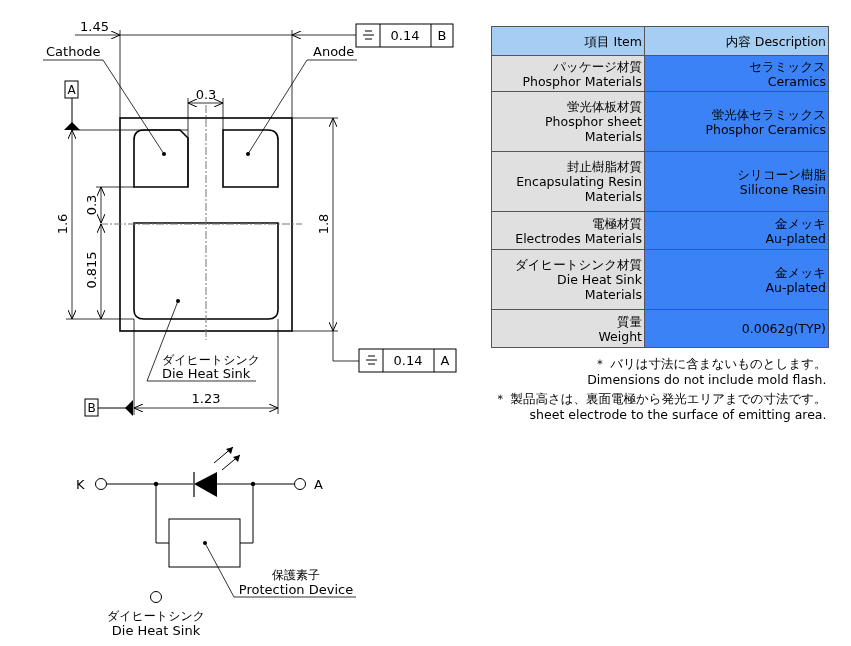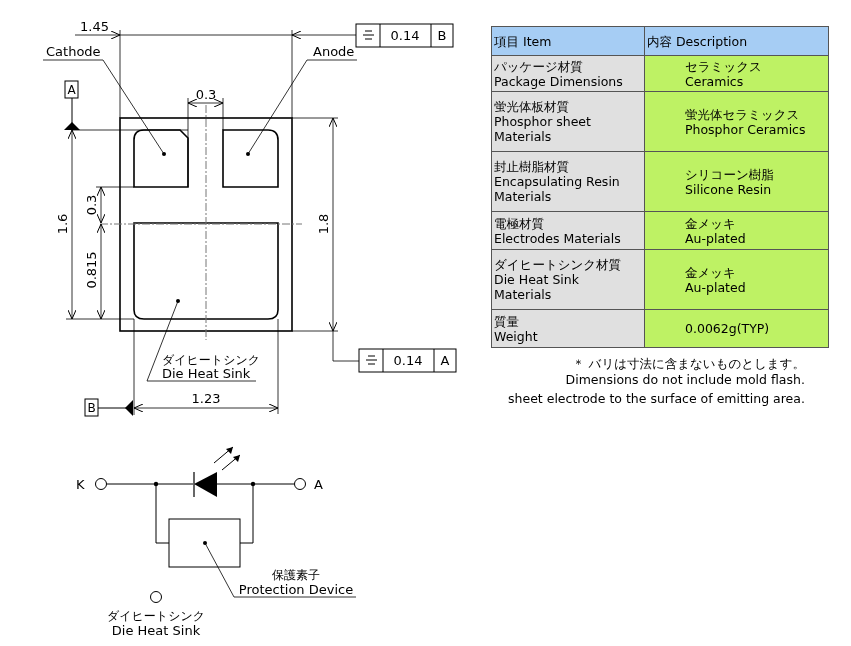--- a/index.html
+++ b/index.html
@@ -2,25 +2,25 @@
 <html><head>
 <meta charset="utf-8">
 <style>
   html, body { margin:0; padding:0; background:#ffffff; }
   body { width:851px; height:646px; position:relative; overflow:hidden;
          font-family:"DejaVu Sans", sans-serif; color:#000; }
   #drawing { position:absolute; left:0; top:0; }
   svg text { font-family:"DejaVu Sans", sans-serif; fill:#000; }
   .spec-table { position:absolute; left:491px; top:26px; width:338px;
                 border-collapse:collapse; font-size:12.5px; line-height:15px; }
-  .spec-table th, .spec-table td { border:1px solid #555; text-align:left;
+  .spec-table th, .spec-table td { border:1px solid #555; text-align:right;
                 vertical-align:middle; padding:2px 2px; }
   .spec-table th { background:#a6cdf4; font-weight:normal; height:24px; }
   .spec-table td.item { background:#e0e0e0; width:148px; }
-  .spec-table td.desc { background:#bef264;padding-left:40px; }
+  .spec-table td.desc { background:#3b82f6;padding-left:40px; }
   .line { display:block; white-space:nowrap; }
   .notes { position:absolute; left:494px; top:356px; font-size:12.5px; line-height:16px; }
   .note { margin-bottom:3px;text-align:right; }
   .note .indent { padding-left:14px; display:block; white-space:nowrap; }
   .note .first { display:block; white-space:nowrap; }
 </style>
 </head>
 <body>
 
 <svg id="drawing" width="851" height="646" viewBox="0 0 851 646">
@@ -169,21 +169,21 @@
   <thead>
     <tr>
       <th>項目 Item</th>
       <th>内容 Description</th>
     </tr>
   </thead>
   <tbody id="spec-body">
       <tr style="height: 36px; margin-left: 30px;">
         <td class="item">
           <span class="line">パッケージ材質</span>
-          <span class="line">Package Dimensions</span>
+          <span class="line">Phosphor Materials</span>
         </td>
         <td class="desc">
           <span class="line">セラミックス</span>
           <span class="line">Ceramics</span>
         </td>
       </tr>
       <tr style="height: 60px;">
         <td class="item">
           <span class="line">蛍光体板材質</span>
           <span class="line">Phosphor sheet</span>
@@ -237,15 +237,16 @@
       </tr>
     </tbody>
 </table>
 
 <div class="notes" id="notes">
     <div class="note">
       <span class="first">＊ バリは寸法に含まないものとします。</span>
       <span class="indent">Dimensions do not include mold flash.</span>
     </div>
     <div class="note">
+      <span class="first">＊ 製品高さは、裏面電極から発光エリアまでの寸法です。</span>
       <span class="indent">sheet electrode to the surface of emitting area.</span>
     </div>
   </div>
 
 </body></html>

